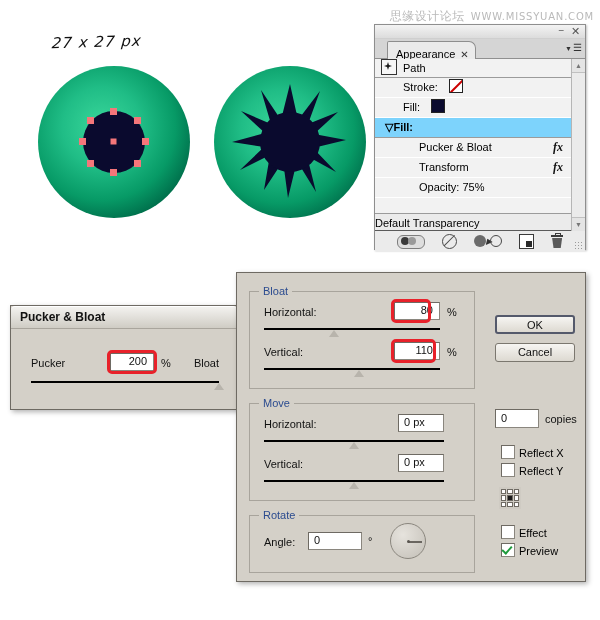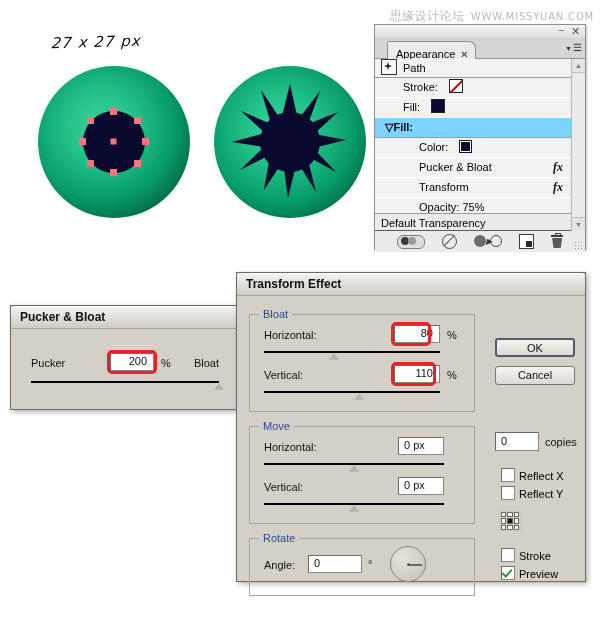--- a/index.html
+++ b/index.html
@@ -190,21 +190,21 @@
     background: #e4e4e4;
     border-bottom: 1px solid #c0c0c0;
     font-size: 7px; line-height: 13px; text-align: center;
     color: #777; cursor: pointer;
   }
   .sb-arrow.bot { position: absolute; bottom: 0; border-bottom: none; border-top: 1px solid #c0c0c0; }
 
   #default-transparency {
     position: absolute; left: 0; bottom: 0;
     width: 199px; height: 18px; line-height: 18px;
-    padding-left: 6px;
+    padding-left: 0;
     background: #ebebeb;
     border-top: 1px solid #9b9b9b;
     border-bottom: 1px solid #5a5a5a;
     font-size: 11px;
     box-sizing: border-box;
   }
 
   #panel-footer {
     position: relative;
     height: 20px;
@@ -491,24 +491,20 @@
 
     <div class="app-row indent1">
       <span class="lbl">Fill:</span>
       <span class="swatch-fill"></span>
     </div>
 
     <div class="app-row group-fill">
       <span class="lbl" style="margin-left:4px;">▽</span><span>Fill:</span>
     </div>
 
-    <div class="app-row indent2">
-      <span class="lbl">Color:</span>
-      <span class="swatch-color"><i></i></span>
-    </div>
 
     <div class="app-row indent2">
       <span class="lbl">Pucker &amp; Bloat</span>
       <span class="fx-badge">fx</span>
     </div>
 
     <div class="app-row indent2">
       <span class="lbl">Transform</span>
       <span class="fx-badge">fx</span>
     </div>
@@ -550,21 +546,20 @@
     <div class="redring" style="left:96px; top:21px; width:50px; height:24px;"></div>
     <div class="unit" style="left:150px; top:28px;">%</div>
     <div class="fld-label" style="right:18px; top:28px;">Bloat</div>
 
     <div class="slider-track" style="left:20px; top:52px; width:188px;"></div>
     <div class="slider-thumb" style="left:203px; top:54px;"></div>
   </div>
 </div>
 
 <div class="dialog" id="transform-dialog" style="left:236px; top:272px; width:350px; height:310px;">
-  <div class="dlg-title">Transform Effect</div>
   <div class="dlg-body" style="height:287px;">
 
     <div class="grp" style="left:12px; top:18px; width:224px; height:96px;">
       <span class="grp-legend">Bloat</span>
 
       <div class="fld-label" style="left:14px; top:14px;">Horizontal:</div>
       <div class="txt right" style="left:144px; top:10px; width:46px; height:18px;">80</div>
       <div class="redring" style="left:141px; top:7px; width:40px; height:24px;"></div>
       <div class="unit" style="left:197px; top:14px;">%</div>
       <div class="slider-track" style="left:14px; top:36px; width:176px;"></div>
@@ -624,19 +619,19 @@
       <span></span>
       <span></span>
       <span class="on"></span>
       <span></span>
       <span></span>
       <span></span>
       <span></span>
     </div>
 
     <div class="cb-row" style="left:264px; top:252px;">
-      <span class="cb"></span><span>Stroke</span>
+      <span class="cb"></span><span>Effect</span>
     </div>
     <div class="cb-row" style="left:264px; top:270px;">
       <span class="cb checked"></span><span>Preview</span>
     </div>
   </div>
 </div>
 
 </body></html>

